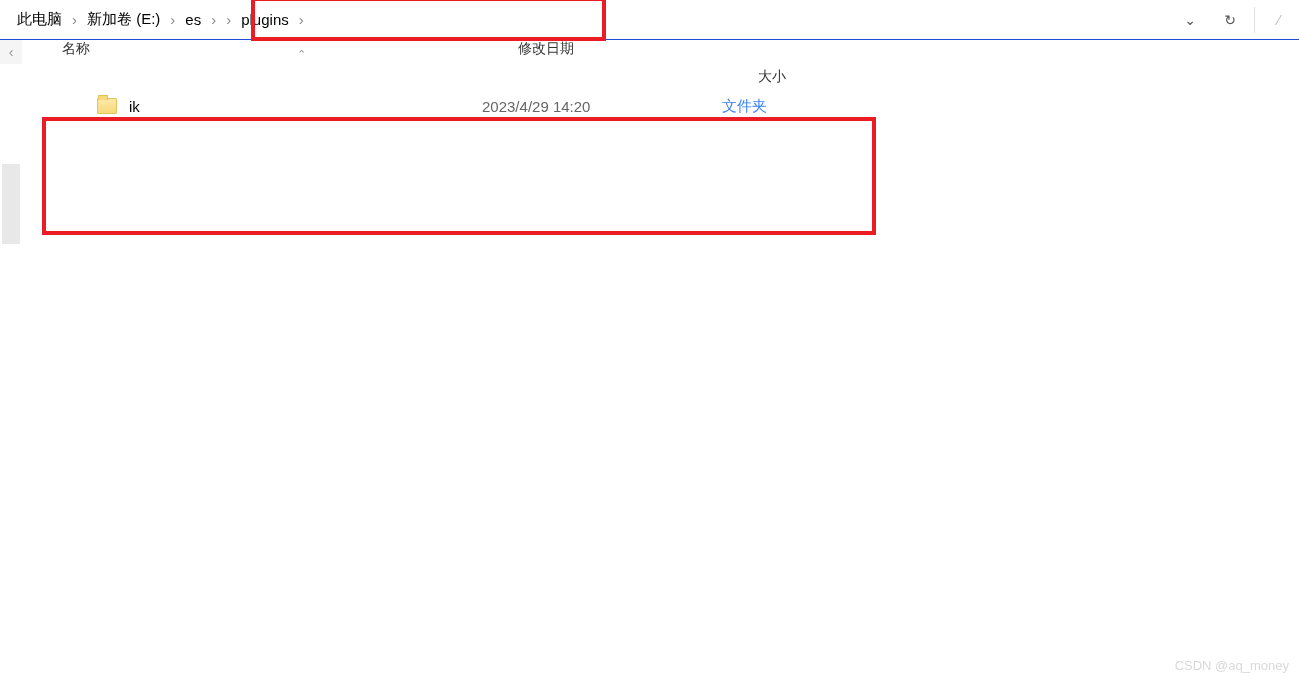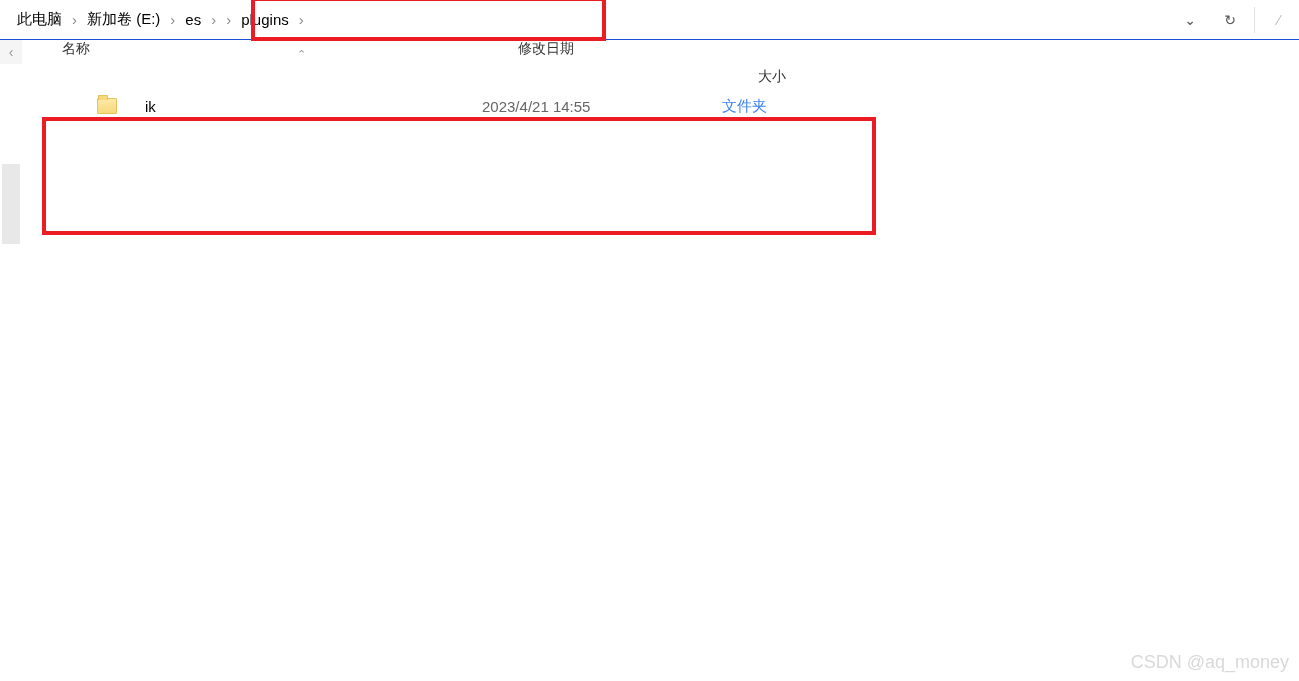--- a/index.html
+++ b/index.html
@@ -133,21 +133,21 @@
       display: flex;
       align-items: center;
       height: 36px;
       font-size: 15px;
       cursor: pointer;
     }
     .file-name-cell {
       width: 420px;
       display: flex;
       align-items: center;
-      gap: 28px;
+      gap: 12px;
       padding-left: 35px;
     }
     .folder-icon {
       width: 20px;
       height: 16px;
       background: linear-gradient(#ffe9a8, #f5d97a);
       border: 1px solid #e3c35b;
       border-radius: 1px;
       position: relative;
     }
@@ -173,21 +173,21 @@
       width: 834px;
       height: 118px;
       border: 4px solid #ec1c24;
       pointer-events: none;
     }
     .watermark {
       position: absolute;
       right: 10px;
       bottom: 8px;
       color: #d9d9d9;
-      font-size: 18px;
+      font-size: 13px;
       font-family: Arial, sans-serif;
     }
   </style>
 </head>
 <body>
 
 <div class="address-bar">
   <div class="breadcrumb">
     <span class="crumb">此电脑</span>
     <span class="crumb-sep">›</span>
@@ -225,21 +225,21 @@
       <div class="col-date col-header">修改日期</div>
       <div class="col-size col-header">大小</div>
       <div class="sort-ind">⌃</div>
     </div>
     <div class="file-list">
       <div class="file-row">
         <div class="file-name-cell">
           <div class="folder-icon"></div>
           <span>ik</span>
         </div>
-        <div class="file-date-cell">2023/4/21 14:55</div>
+        <div class="file-date-cell">2023/4/29 14:20</div>
         <div class="file-type-cell">文件夹</div>
         <div class="file-size-cell"></div>
       </div>
     </div>
   </div>
   <div class="highlight-list"></div>
 </div>
 
 <div class="watermark">CSDN @aq_money</div>
 

